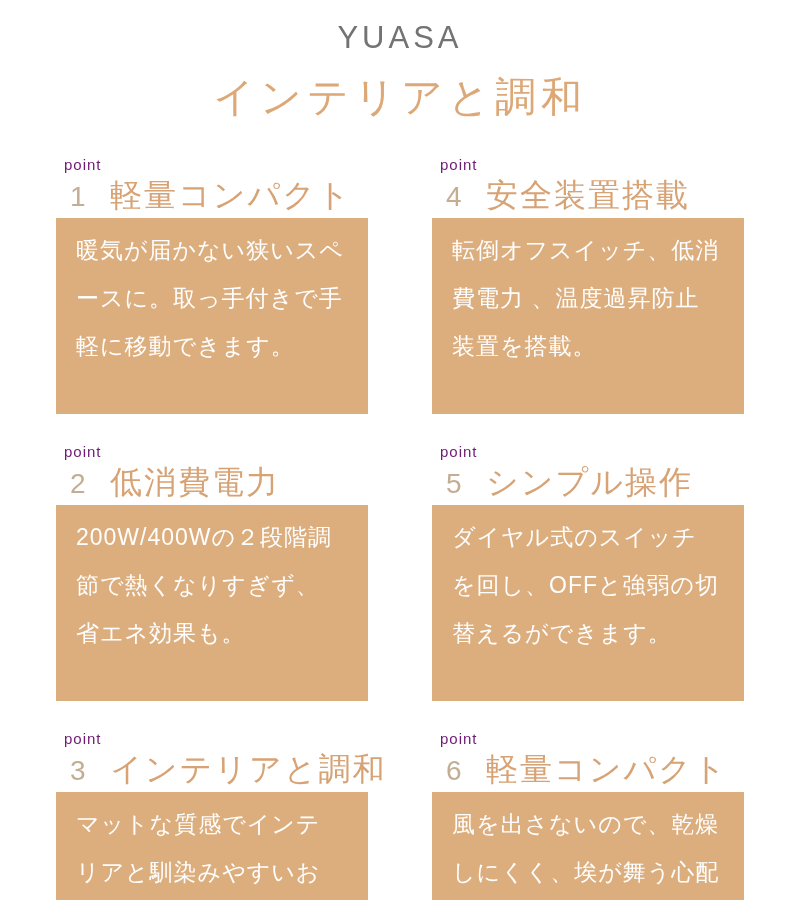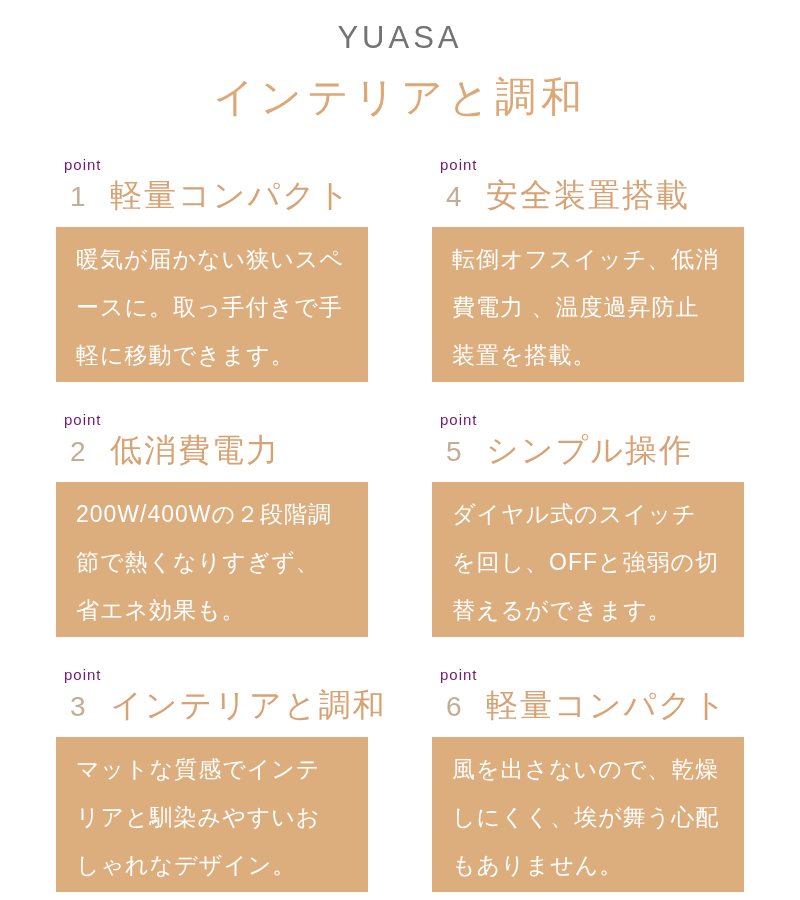--- a/index.html
+++ b/index.html
@@ -62,23 +62,23 @@
   .p-heading {
     margin-left: 18px;
     font-size: 32px;
     font-weight: normal;
     letter-spacing: 2px;
     color: #d7a274;
     white-space: nowrap;
     font-family: Liberation Mono, monospace;
   }
   .p-box {
-    margin-top: 13px;
+    margin-top: 4px;
     width: 312px;
-    height: 155px;
+    height: 196px;
     background: #dcae7e;
     padding: 8px 24px 0 20px;
     color: #fefefe;
     font-size: 23px;
     line-height: 48px;
     letter-spacing: 1px;
     overflow: hidden;
   }
 </style>
 </head>

